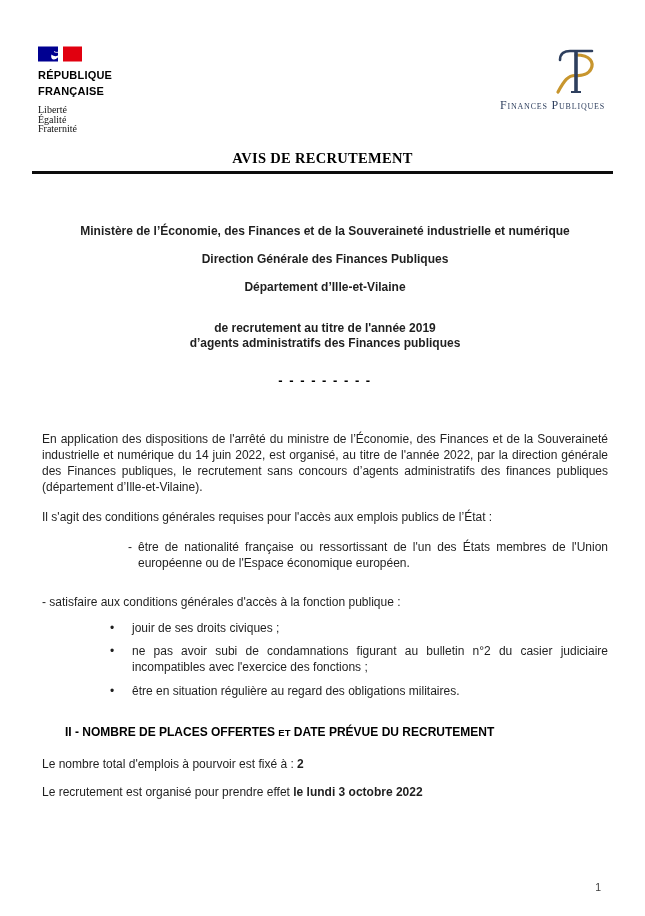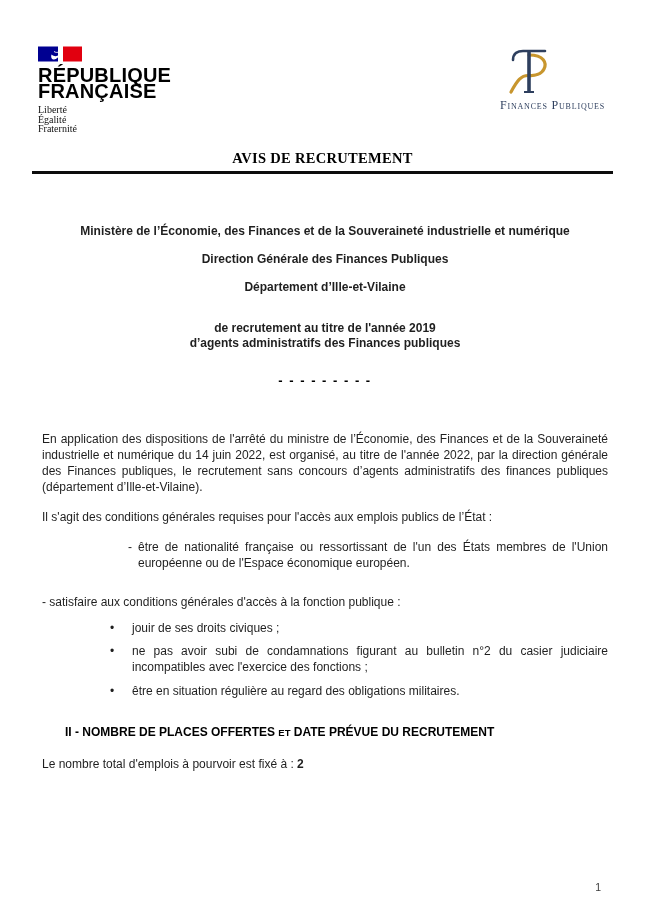--- a/index.html
+++ b/index.html
@@ -15,29 +15,29 @@
   }
   
   .topbar {
     display:flex; justify-content:space-between; align-items:flex-start;
     padding:46px 40px 0 38px;
   }
   .marianne { display:flex; flex-direction:column; }
   .flag-icon { display:block; }
   .rf-name {
     margin-top:5px;
-    font-weight:bold; font-size:20px; line-height:16px;
+    font-weight:bold; font-size:11px; line-height:16px;
     letter-spacing:0.2px; color:#000;
   }
   .motto {
     margin-top:6px;
     font-family:"Liberation Serif", serif;
     font-size:10px; line-height:9.5px; color:#111;
   }
-  .fp-logo { display:flex; flex-direction:column; align-items:flex-start; margin-top:2px; }
+  .fp-logo { display:flex; flex-direction:column; align-items:flex-end; margin-top:2px; }
   .fp-label {
     margin-top:2px;
     font-family:"Liberation Serif", serif;
     font-variant:small-caps;
     font-size:12px; letter-spacing:0.8px;
     color:#2e3f5e;
   }
   
   .doc-title {
     margin-top:16px;
@@ -165,18 +165,19 @@
       <li>
         <span class="glyph">•</span>
         <span class="btxt">être en situation régulière au regard des obligations militaires.</span>
       </li>
     </ul>
 
     <h2 class="sec-heading sec2-heading"><span>II - NOMBRE DE PLACES OFFERTES </span><span class="small-et">ET</span><span> DATE PRÉVUE DU RECRUTEMENT</span></h2>
 
     <p class="line places-line"><span>Le nombre total d'emplois à pourvoir est fixé à : </span><b>2</b></p>
 
+    <p class="line date-line"><span>Le recrutement est organisé pour prendre effet </span><b>le lundi 3 octobre 2022</b></p>
 
   </div>
 
   <div class="page-number">1</div>
 
 </div>
 
 </body></html>

